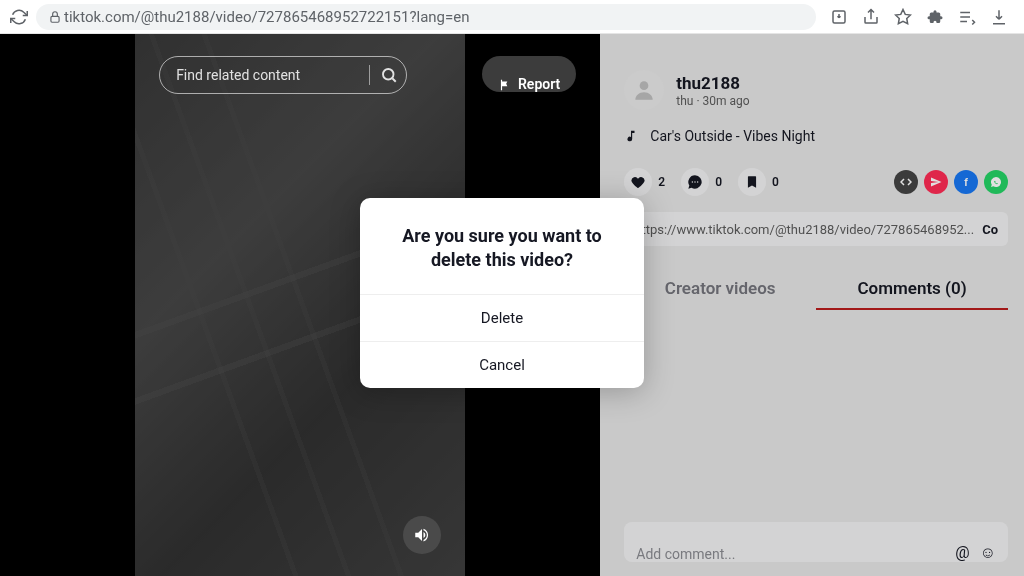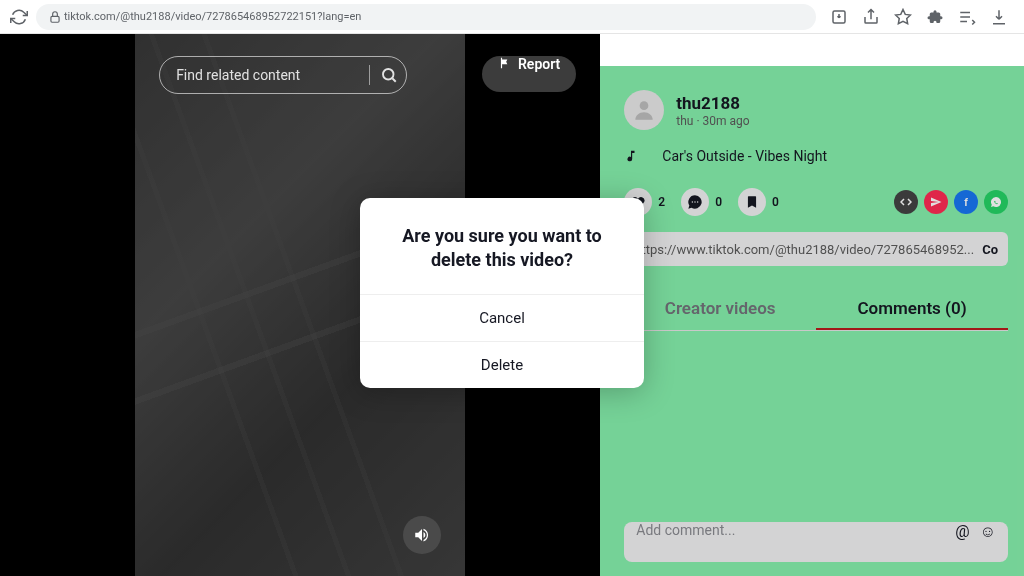--- a/index.html
+++ b/index.html
@@ -1,21 +1,21 @@
 <!DOCTYPE html>
 <html><head>
   <meta charset="utf-8">
   <style>
     * { margin: 0; padding: 0; box-sizing: border-box; font-family: -apple-system, BlinkMacSystemFont, "Segoe UI", Roboto, sans-serif; }
     body { width: 1024px; height: 576px; overflow: hidden; background: #fff; position: relative; }
     
     .browser-bar { height: 34px; background: #fff; display: flex; align-items: center; padding: 0 10px; border-bottom: 1px solid #e5e5e5; gap: 8px; }
     .reload-icon { width: 18px; height: 18px; color: #5f6368; cursor: pointer; }
     .lock-icon { width: 14px; height: 14px; color: #5f6368; margin-right: 2px; }
-    .url-bar { flex: 1; height: 26px; background: #f1f3f4; border-radius: 13px; display: flex; align-items: center; padding: 0 12px; color: #202124; font-size: 11px; }
+    .url-bar { flex: 1; height: 26px; background: #f1f3f4; border-radius: 13px; display: flex; align-items: center; padding: 0 12px; color: #202124; font-size: 15px; }
     .url-text { color: #5f6368; }
     .browser-icons { display: flex; gap: 14px; align-items: center; padding: 0 6px; }
     .browser-icon { width: 18px; height: 18px; color: #5f6368; cursor: pointer; }
     
     .content { display: flex; height: 542px; position: relative; }
     
     .video-area { width: 650px; background: #000; position: relative; display: flex; justify-content: center; }
     .video-frame { width: 330px; height: 100%; position: relative; background: linear-gradient(135deg, #7a7a7a 0%, #9a9a9a 30%, #6a6a6a 50%, #8a8a8a 70%, #5a5a5a 100%); overflow: hidden; }
     .keyboard-bg { position: absolute; inset: 0; background:
       linear-gradient(160deg, transparent 0%, transparent 45%, rgba(200,200,200,0.3) 45%, rgba(200,200,200,0.3) 46%, transparent 46%),
@@ -25,52 +25,52 @@
       linear-gradient(70deg, transparent 0%, transparent 50%, rgba(180,180,180,0.25) 50%, rgba(180,180,180,0.25) 51%, transparent 51%),
       linear-gradient(135deg, #888 0%, #aaa 35%, #777 65%, #999 100%);
       filter: blur(0.5px) brightness(0.55);
     }
     .dim-overlay { position: absolute; inset: 0; background: rgba(0,0,0,0.35); }
     
     .search-pill { position: absolute; top: 22px; left: 24px; width: 248px; height: 38px; border: 1px solid rgba(255,255,255,0.6); border-radius: 20px; display: flex; align-items: center; padding: 0 8px 0 16px; color: rgba(255,255,255,0.85); font-size: 14px; }
     .search-pill .divider { width: 1px; height: 20px; background: rgba(255,255,255,0.5); margin: 0 10px; }
     .search-pill .sicon { width: 18px; height: 18px; }
     
-    .report-btn { position: absolute; top: 22px; right: 24px; height: 36px; background: rgba(80,80,80,0.75); border-radius: 18px; display: flex; align-items: flex-start; gap: 6px; padding: 0 16px; color: #fff; font-size: 14px; font-weight: 600; }
+    .report-btn { position: absolute; top: 22px; right: 24px; height: 36px; background: rgba(80,80,80,0.75); border-radius: 18px; display: flex; align-items: flex-end; gap: 6px; padding: 0 16px; color: #fff; font-size: 14px; font-weight: 600; }
     .flag-icon { width: 14px; height: 14px; }
     
     .volume-btn { position: absolute; bottom: 22px; right: 24px; width: 38px; height: 38px; background: rgba(80,80,80,0.8); border-radius: 50%; display: flex; align-items: center; justify-content: center; color: #fff; }
     
-    .sidebar { flex: 1; background: #86efac; padding: 4px 16px 0 24px; position: relative; margin-top: 32px; }
+    .sidebar { flex: 1; background: #e5e5e5; padding: 16px 16px 0 24px; position: relative; }
     .sidebar-dim { position: absolute; inset: 0; background: rgba(0,0,0,0.12); pointer-events: none; z-index: 5; }
     
     .user-row { display: flex; align-items: center; gap: 12px; padding-top: 20px; }
     .avatar { width: 40px; height: 40px; border-radius: 50%; background: #e7e7e7; display: flex; align-items: center; justify-content: center; }
     .user-info .uname { font-weight: 700; font-size: 17px; color: #161823; }
     .user-info .usub { font-size: 12px; color: #5c5c5c; margin-top: 1px; }
     
-    .music-row { display: flex; align-items: center; gap: 24px; margin-top: 18px; color: #161823; font-size: 14px; }
+    .music-row { display: flex; align-items: center; gap: 12px; margin-top: 18px; color: #161823; font-size: 14px; }
     
     .engage-row { display: flex; align-items: center; margin-top: 24px; justify-content: space-between; }
     .engage-left { display: flex; gap: 16px; align-items: center; }
     .engage-item { display: flex; align-items: center; gap: 6px; }
     .eicon { width: 28px; height: 28px; border-radius: 50%; background: #f1f1f2; display: flex; align-items: center; justify-content: center; font-size: 14px; }
     .ecount { font-size: 12px; font-weight: 600; color: #161823; }
     .share-icons { display: flex; gap: 6px; }
     .sicon-circ { width: 24px; height: 24px; border-radius: 50%; display: flex; align-items: center; justify-content: center; color: #fff; font-size: 10px; font-weight: bold; }
     
     .link-box { margin-top: 16px; background: #f1f1f2; border-radius: 6px; height: 34px; display: flex; align-items: center; padding: 0 10px; font-size: 13px; color: #5c5c5c; justify-content: space-between; gap: 8px; }
     .link-text { overflow: hidden; white-space: nowrap; text-overflow: ellipsis; flex: 1; }
     .copy-label { font-weight: 700; color: #161823; font-size: 13px; text-align: right; }
     
     .tabs { display: flex; margin-top: 22px; border-bottom: 1px solid #e5e5e5; }
     .tab { flex: 1; text-align: center; padding: 10px 0; font-size: 17px; color: #73747b; font-weight: 600; cursor: pointer; }
     .tab.active { color: #161823; border-bottom: 2px solid #b91c1c; }
     
-    .comment-box { position: absolute; bottom: 14px; left: 24px; right: 16px; height: 40px; background: #f1f1f2; border-radius: 8px; display: flex; align-items: flex-start; padding: 0 12px; font-size: 14px; color: #8a8b91; justify-content: space-between; }
+    .comment-box { position: absolute; bottom: 14px; left: 24px; right: 16px; height: 40px; background: #f1f1f2; border-radius: 8px; display: flex; align-items: flex-end; padding: 0 12px; font-size: 14px; color: #8a8b91; justify-content: space-between; }
     .comment-icons { display: flex; gap: 10px; color: #161823; font-size: 16px; }
     
     .modal-overlay { position: absolute; inset: 0; display: flex; align-items: center; justify-content: center; z-index: 20; pointer-events: none; }
     .modal { width: 284px; background: #fff; border-radius: 10px; box-shadow: 0 4px 30px rgba(0,0,0,0.25); overflow: hidden; margin-left: -20px; margin-top: 10px; pointer-events: auto; }
     .modal-title { padding: 26px 28px 22px; text-align: center; font-size: 18px; font-weight: 700; color: #161823; line-height: 1.35; }
     .modal-btn { border-top: 1px solid #eee; padding: 14px 0; text-align: center; font-size: 15px; color: #161823; cursor: pointer; }
     
     svg { display: block; }
   </style>
 </head>
@@ -228,16 +228,16 @@
       </div>
     </div>
 
     <div class="sidebar-dim"></div>
   </div>
 </div>
 
 <div class="modal-overlay">
   <div class="modal">
     <div class="modal-title">Are you sure you want to delete this video?</div>
+    <div class="modal-btn">Delete</div>
     <div class="modal-btn">Cancel</div>
-    <div class="modal-btn">Delete</div>
   </div>
 </div>
 
 </body></html>

